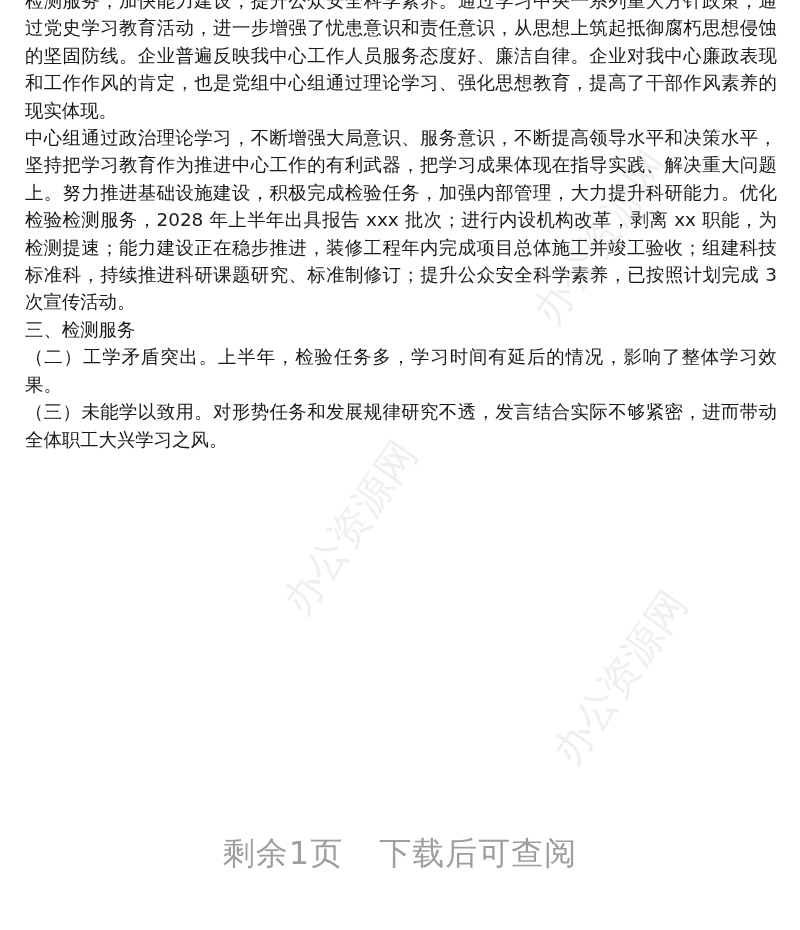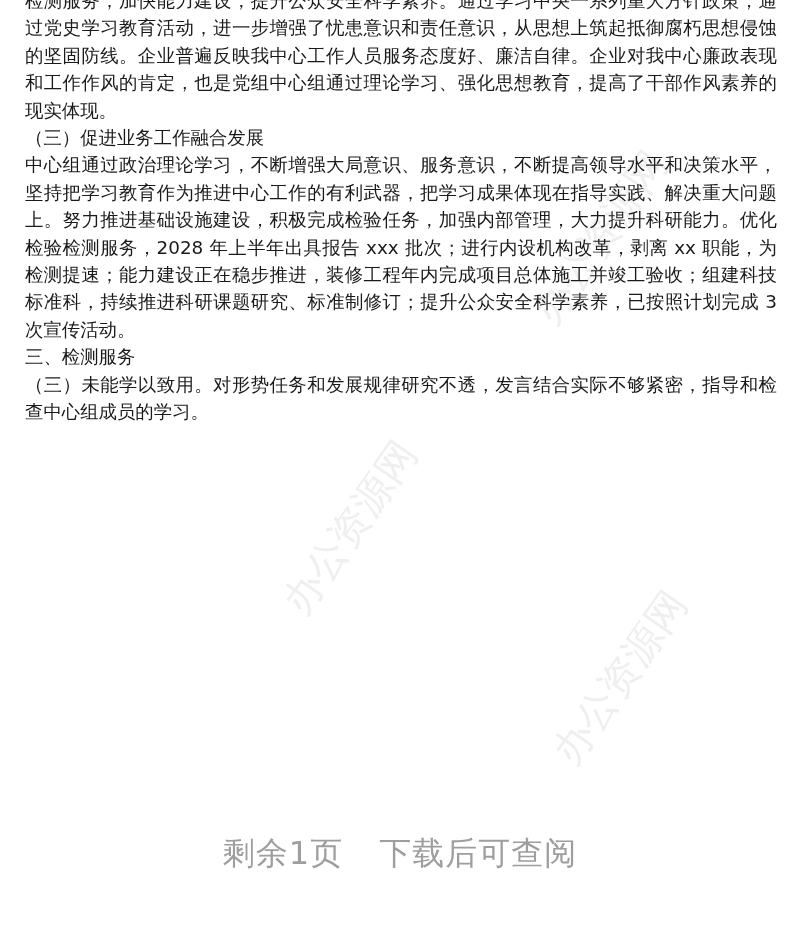--- a/index.html
+++ b/index.html
@@ -60,21 +60,21 @@
   </style>
 </head>
 <body>
 
 <div class="watermark" style="left:500px; top:210px;">办公资源网</div>
 <div class="watermark" style="left:250px; top:500px;">办公资源网</div>
 <div class="watermark" style="left:520px; top:650px;">办公资源网</div>
 
 <div class="doc">
   <p>检测服务，加快能力建设，提升公众安全科学素养。通过学习中央一系列重大方针政策，通过党史学习教育活动，进一步增强了忧患意识和责任意识，从思想上筑起抵御腐朽思想侵蚀的坚固防线。企业普遍反映我中心工作人员服务态度好、廉洁自律。企业对我中心廉政表现和工作作风的肯定，也是党组中心组通过理论学习、强化思想教育，提高了干部作风素养的现实体现。</p>
-  <p class="sub">（三）促进业务工作融合发展</p>
   <p>中心组通过政治理论学习，不断增强大局意识、服务意识，不断提高领导水平和决策水平，坚持把学习教育作为推进中心工作的有利武器，把学习成果体现在指导实践、解决重大问题上。努力推进基础设施建设，积极完成检验任务，加强内部管理，大力提升科研能力。优化检验检测服务，2028 年上半年出具报告 xxx 批次；进行内设机构改革，剥离 xx 职能，为检测提速；能力建设正在稳步推进，装修工程年内完成项目总体施工并竣工验收；组建科技标准科，持续推进科研课题研究、标准制修订；提升公众安全科学素养，已按照计划完成 3 次宣传活动。</p>
   <p>三、检测服务</p>
-  <p class="sub">（三）未能学以致用。对形势任务和发展规律研究不透，发言结合实际不够紧密，指导和检查中心组成员的学习。</p>
+  <p class="sub">（二）工学矛盾突出。上半年，检验任务多，学习时间有延后的情况，影响了整体学习效果。</p>
+  <p class="sub">（三）未能学以致用。对形势任务和发展规律研究不透，发言结合实际不够紧密，进而带动全体职工大兴学习之风。</p>
 </div>
 
 <div class="more">
   <span>剩余1页</span><span class="gap"></span><span>下载后可查阅</span>
 </div>
 
 </body></html>

